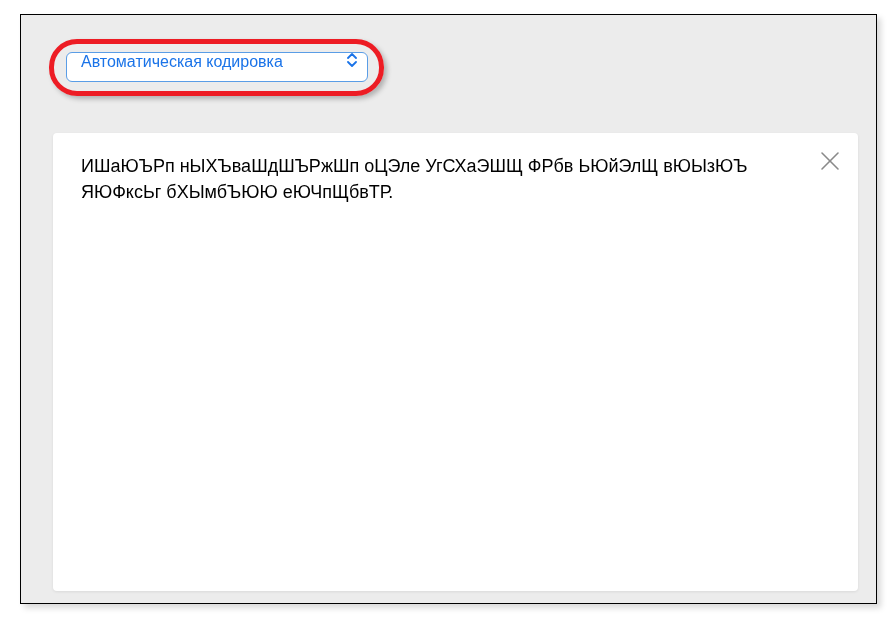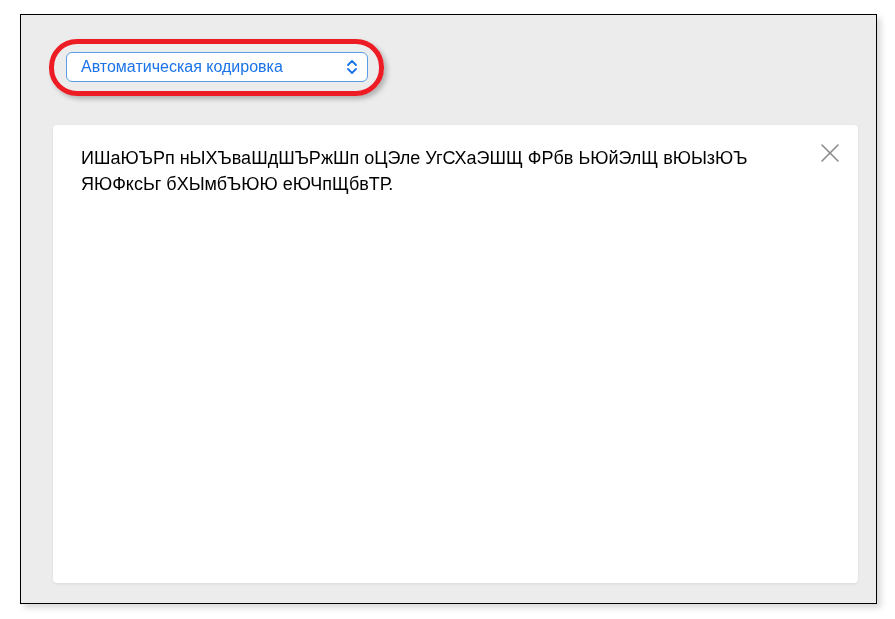--- a/index.html
+++ b/index.html
@@ -41,42 +41,42 @@
     .encoding-select {
       position: absolute;
       top: 37px;
       left: 45px;
       width: 302px;
       height: 30px;
       background: #fff;
       border: 1px solid #5a9de6;
       border-radius: 6px;
       display: flex;
-      align-items: center;
+      align-items: flex-start;
       justify-content: space-between;
       padding: 0 10px 0 14px;
       cursor: pointer;
     }
     .encoding-select-label {
       color: #1a73e8;
       font-size: 16px;
       font-weight: 400;
     }
     .updown-icon {
       display: flex;
       flex-direction: column;
       align-items: center;
       gap: 2px;
     }
     .updown-icon svg {
       display: block;
     }
     .content-panel {
       position: absolute;
-      top: 110px;
+      top: 118px;
       left: 32px;
       width: 805px;
       height: 458px;
       background: #fff;
       border-radius: 4px;
       box-shadow: 0 1px 3px rgba(0,0,0,0.08);
       padding: 20px 50px 20px 28px;
     }
     .content-text {
       font-size: 18px;

